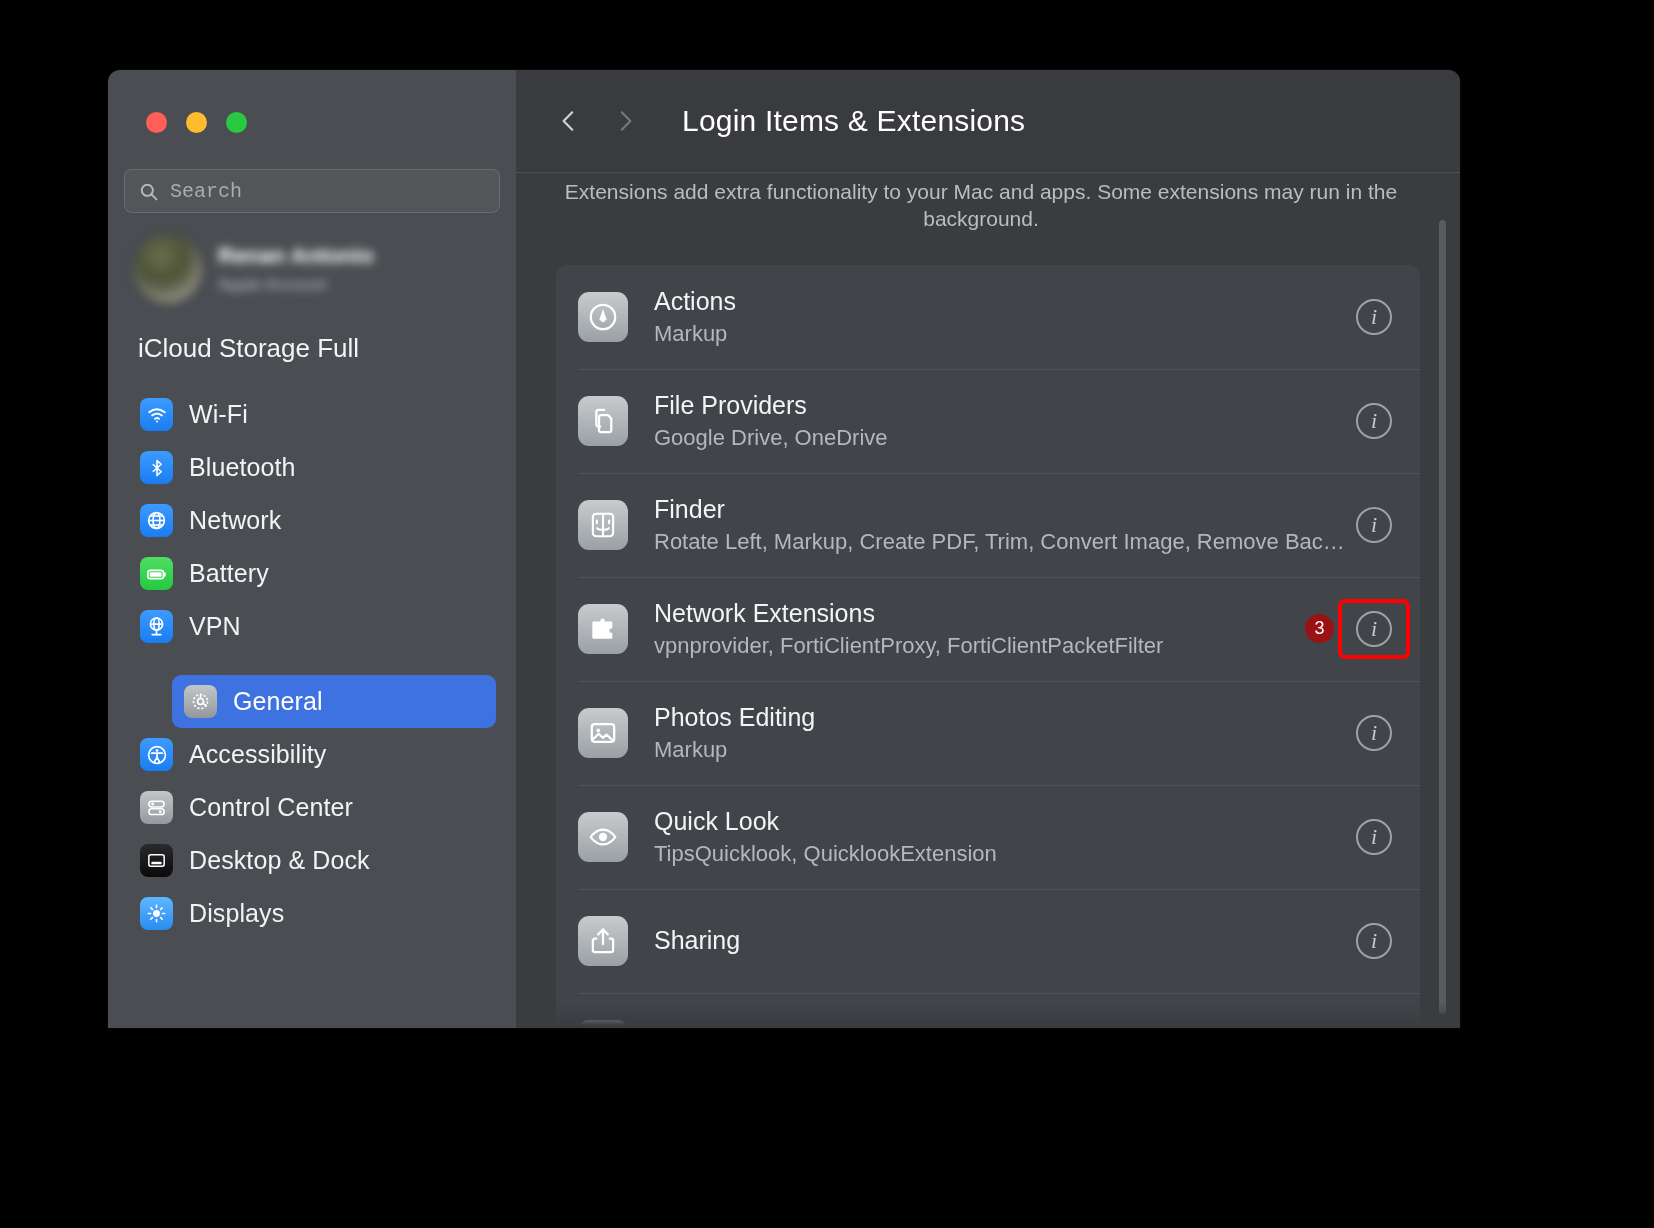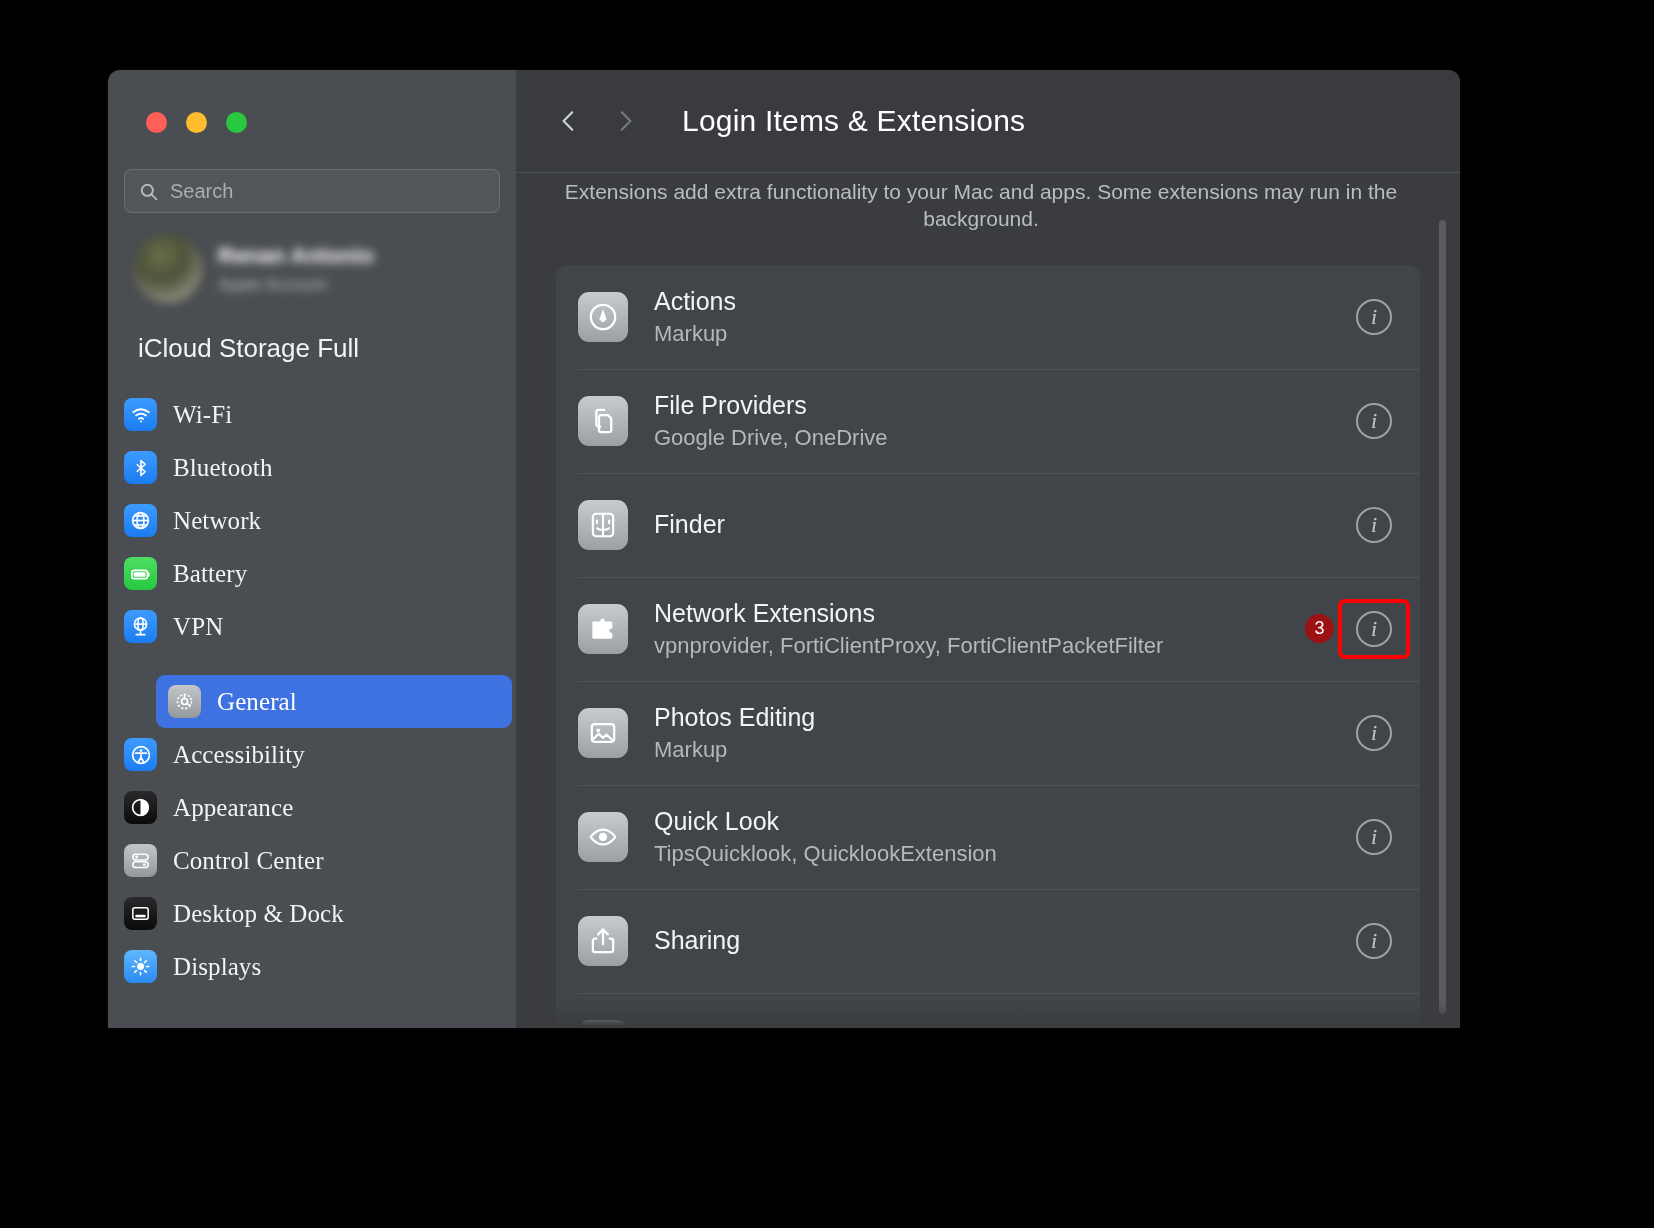--- a/index.html
+++ b/index.html
@@ -46,21 +46,21 @@
     border: 1px solid rgba(255,255,255,0.13);
     border-radius: 8px;
     display: flex; align-items: center;
     padding: 0 14px;
     gap: 12px;
   }
   .search-icon { width: 19px; height: 19px; flex: none; color: #b6b9bd; }
   .search-input {
     background: transparent; border: none; outline: none;
     color: #86efac; font-size: 20px;
-    font-family: Liberation Sans, sans-serif;
+    font-family: Liberation Mono, monospace;
     width: 100%;
   }
   .search-input::placeholder { color: #a9acb0; }
 
   
   .account {
     display: flex; align-items: center; gap: 16px;
     margin: 22px 0 0 26px;
     filter: blur(5px);
   }
@@ -71,21 +71,21 @@
   }
   .account-text { display: flex; flex-direction: column; gap: 6px; }
   .account-name { font-size: 22px; color: #ffffff; font-weight: 600; }
   .account-sub  { font-size: 17px; color: #bcbfc3; }
 
   .storage-note {
     margin: 30px 0 0 30px;
     font-size: 26px; color: #f2f3f4; font-weight: 400;
   }
 
-  .nav { margin-top: 24px; padding: 0 4px; font-family: Liberation Serif, serif; }
+  .nav { margin-top: 24px; padding: 0 20px; }
   .nav-group { margin-bottom: 22px; }
   .nav-item {
     display: flex; align-items: center; gap: 16px;
     height: 53px;
     padding: 0 12px;
     border-radius: 9px;
     cursor: default;
   }
   .nav-item.active { background: #3d72e0; margin-left: 44px; }
   .nav-label { font-size: 25px; color: #f2f3f4; letter-spacing: 0.1px; }
@@ -322,29 +322,20 @@
             <span class="app-icon ic-blue">
               <svg viewBox="0 0 24 24" width="24" height="24" fill="none" stroke="#fff" stroke-width="1.7">
                 <circle cx="12" cy="12" r="8.4"></circle>
                 <circle cx="12" cy="7.6" r="1.35" fill="#fff" stroke="none"></circle>
                 <path d="M6.6 10.2h10.8M12 10.2v4.2M12 14.4l-2.5 4.3M12 14.4l2.5 4.3" stroke-linecap="round"></path>
               </svg>
             </span>
             <span class="nav-label">Accessibility</span>
           </div>
 
-          <div class="nav-item">
-            <span class="app-icon ic-black">
-              <svg viewBox="0 0 24 24" width="23" height="23">
-                <circle cx="12" cy="12" r="8.2" fill="none" stroke="#fff" stroke-width="1.7"></circle>
-                <path d="M12 3.8a8.2 8.2 0 0 1 0 16.4z" fill="#fff"></path>
-              </svg>
-            </span>
-            <span class="nav-label">Appearance</span>
-          </div>
 
           <div class="nav-item">
             <span class="app-icon ic-grey">
               <svg viewBox="0 0 24 24" width="23" height="23" fill="none" stroke="#fff" stroke-width="1.6">
                 <rect x="4" y="5.4" width="16" height="6" rx="3"></rect>
                 <circle cx="8" cy="8.4" r="1.5" fill="#fff" stroke="none"></circle>
                 <rect x="4" y="13.4" width="16" height="6" rx="3"></rect>
                 <circle cx="16" cy="16.4" r="1.5" fill="#fff" stroke="none"></circle>
               </svg>
             </span>
@@ -423,20 +414,21 @@
             <span class="row-icon">
               <svg viewBox="0 0 24 24" width="32" height="32" fill="none" stroke="#fff" stroke-width="1.6" stroke-linecap="round">
                 <rect x="4.4" y="3.6" width="15.2" height="16.8" rx="2.4"></rect>
                 <line x1="12" y1="3.6" x2="12" y2="20.4"></line>
                 <path d="M7.4 8.6v2M16.6 8.6v2"></path>
                 <path d="M7.6 14.4c1.4 1.6 7.4 1.6 8.8 0"></path>
               </svg>
             </span>
             <span class="row-texts">
               <span class="row-title">Finder</span>
+              <span class="row-sub">Rotate Left, Markup, Create PDF, Trim, Convert Image, Remove Back…</span>
             </span>
             <span class="row-right">
               <span class="info-wrap">
                 <span class="info-btn">i</span>
               </span>
             </span>
           </div>
 
           <div class="row">
             <span class="row-icon">

